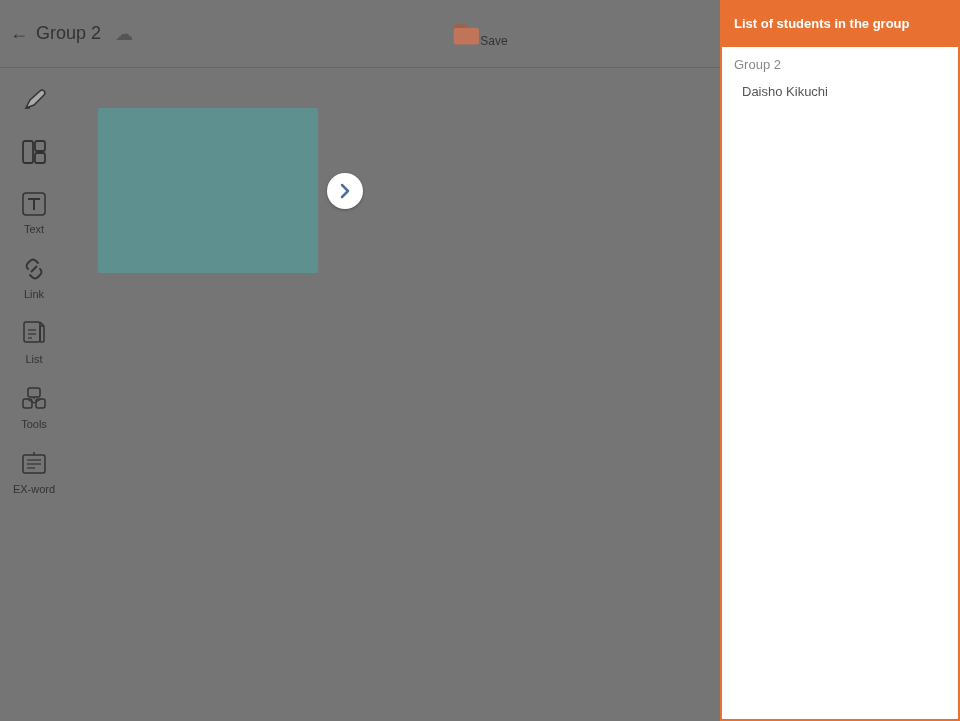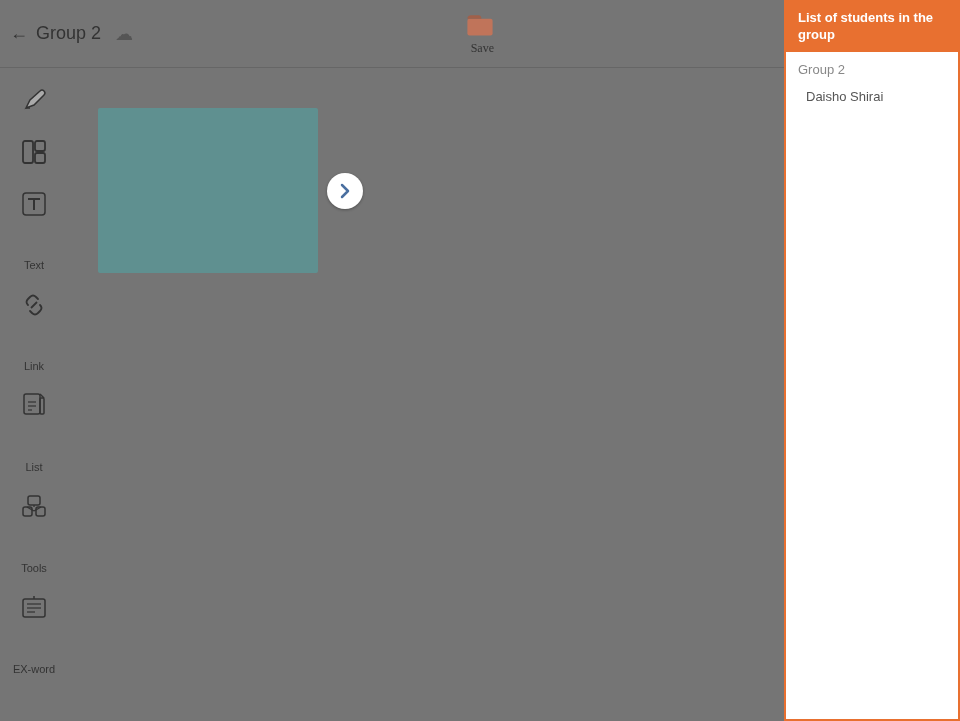--- a/index.html
+++ b/index.html
@@ -55,24 +55,23 @@
       position: absolute;
       left: 50%;
       transform: translateX(-50%);
       display: flex;
       flex-direction: column;
       align-items: center;
     }
 
     .save-btn-area {
       display: flex;
-      flex-direction: column;
+      flex-direction: row;
       align-items: flex-end;
       cursor: pointer;
-      font-family: Liberation Serif, serif;
     }
 
     .save-label {
       font-size: 12px;
       color: #333;
       margin-top: 2px;
     }
 
     
     .sidebar {
@@ -90,21 +89,20 @@
     }
 
     .sidebar-item {
       display: flex;
       flex-direction: column;
       align-items: center;
       cursor: pointer;
       padding: 4px;
       width: 58px;
       border-radius: 6px;
-      gap: 36px;
     }
 
     .sidebar-icon {
       width: 36px;
       height: 36px;
       display: flex;
       align-items: center;
       justify-content: center;
       color: #333;
       font-size: 22px;
@@ -159,21 +157,21 @@
       stroke: #4a6fa0;
       fill: none;
       stroke-width: 2.5;
     }
 
     
     .right-panel {
       position: absolute;
       top: 0;
       right: 0;
-      width: 176px;
+      width: 240px;
       height: 721px;
       background: white;
       border: 2.5px solid #e87030;
       display: flex;
       flex-direction: column;
     }
 
     .panel-header {
       background: #e87030;
       padding: 8px 12px;
@@ -334,15 +332,15 @@
     </div>
   </div>
 </div>
 
 <div class="right-panel">
   <div class="panel-header">
     <span class="panel-header-title">List of students in the group</span>
   </div>
   <div class="panel-body">
     <div class="panel-group-name">Group 2</div>
-    <div class="student-item">Daisho Shirai</div>
+    <div class="student-item">Daisho Kikuchi</div>
   </div>
 </div>
 
 </body></html>

